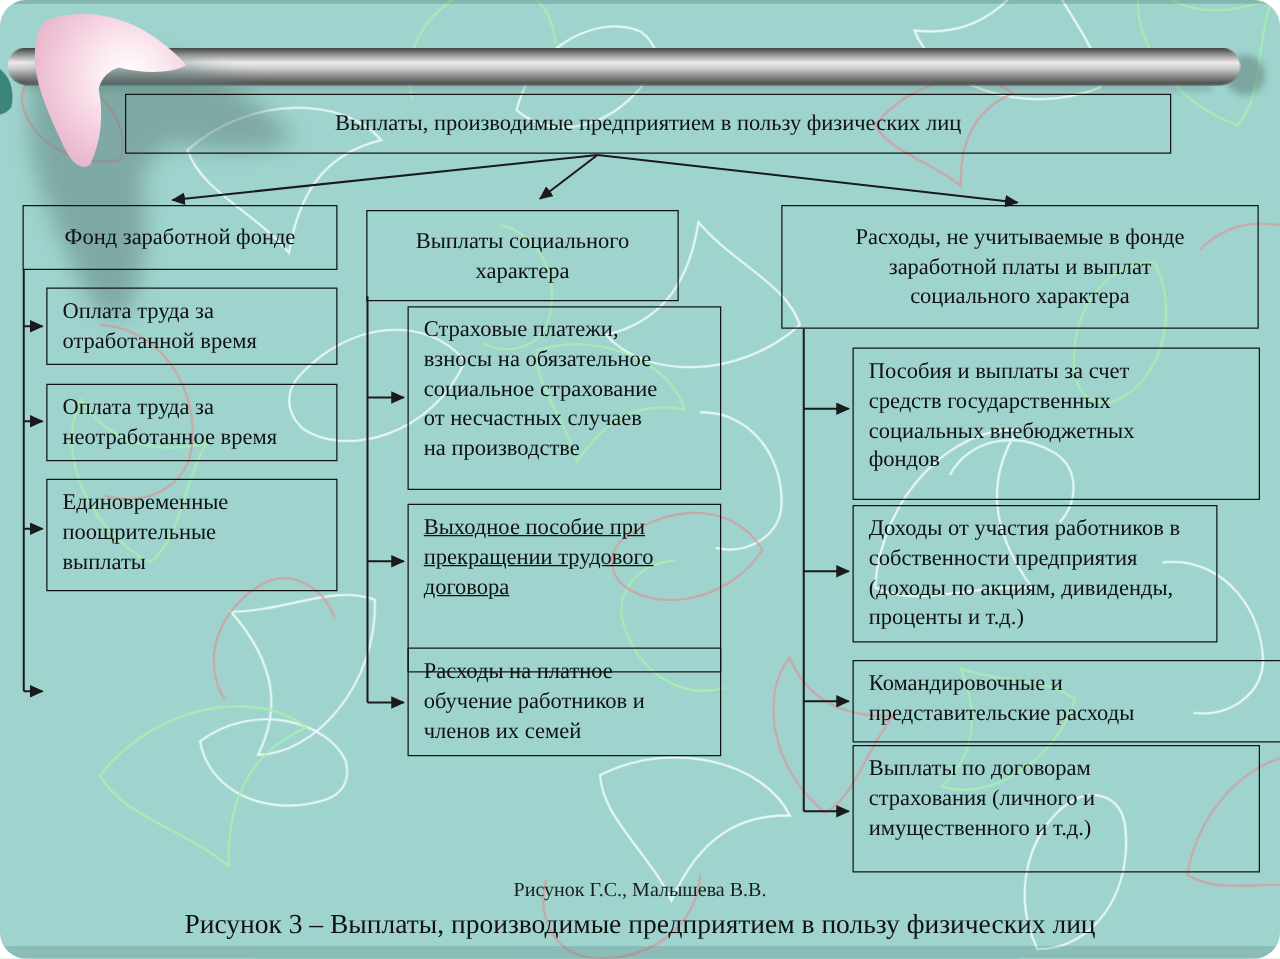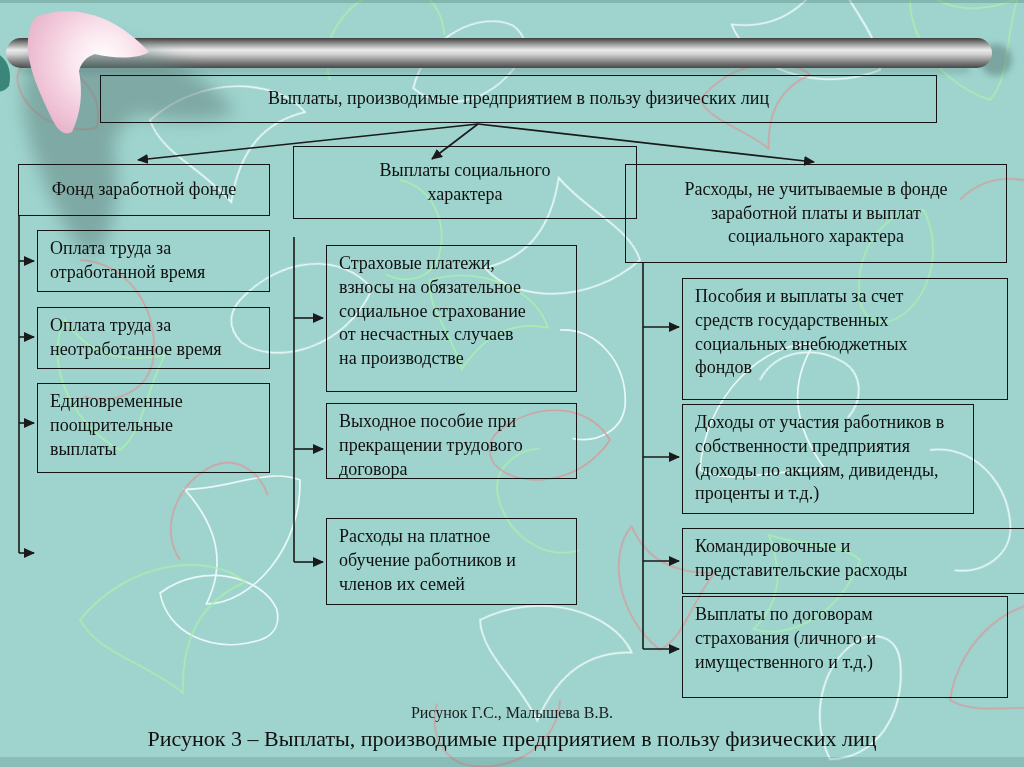--- a/index.html
+++ b/index.html
@@ -1,32 +1,32 @@
 <!DOCTYPE html>
 <html><head>
 <meta charset="utf-8">
 <style>
   html,body{margin:0;padding:0;}
   .slide{position:relative;width:1024px;height:767px;background:#9fd4ce;overflow:hidden;
-         font-family:"Liberation Serif",serif;}
+         font-family:"Liberation Serif",serif;border-radius:21px;}
   .slide svg{position:absolute;left:0;top:0;}
   .box{position:absolute;box-sizing:border-box;border:1.6px solid #141414;color:#101010;
        font-size:18px;line-height:1.32;white-space:pre-line;background:transparent;}
   .hdr{display:flex;align-items:center;justify-content:center;text-align:center;}
   .item{padding:6px 8px 0 12px;text-align:left;}
   .title{left:100px;top:75px;width:837px;height:48px;display:flex;align-items:center;justify-content:center;text-align:center;}
   .h1{left:18px;top:164px;width:252px;height:52px;}
-  .h2{left:293px;top:146px;width:344px;height:73px;}
+  .h2{left:293px;top:168px;width:250px;height:73px;}
   .h3{left:625px;top:164px;width:382px;height:99px;}
   .c10{left:37px;top:230px;width:233px;height:62px;}
   .c11{left:37px;top:307px;width:233px;height:62px;}
   .c12{left:37px;top:383px;width:233px;height:90px;}
   .c13{left:37px;top:488px;width:233px;height:121px;}
   .c20{left:326px;top:245px;width:251px;height:147px;}
-  .c21{left:326px;top:403px;width:251px;height:76px;}
+  .c21{left:326px;top:403px;width:251px;height:135px;text-decoration:underline;}
   .c22{left:326px;top:518px;width:251px;height:87px;}
   .c30{left:682px;top:278px;width:326px;height:122px;}
   .c31{left:682px;top:404px;width:292px;height:110px;}
   .c32{left:682px;top:528px;width:350px;height:66px;}
   .c33{left:682px;top:596px;width:326px;height:102px;font-family:Liberation Serif, serif;}
   .authors{position:absolute;left:0;top:704px;width:1024px;text-align:center;
            font-size:16px;color:#1c1c1c;}
   .caption{position:absolute;left:0;top:726px;width:1024px;text-align:center;
            font-size:22px;color:#111;}
 </style>

